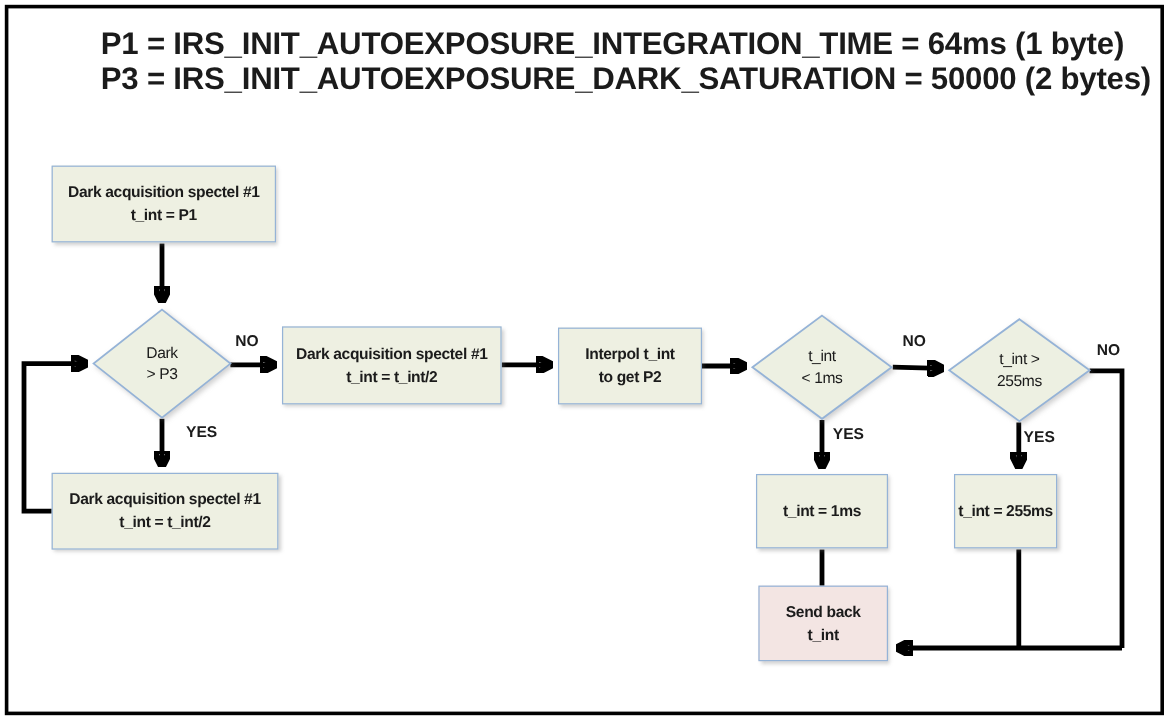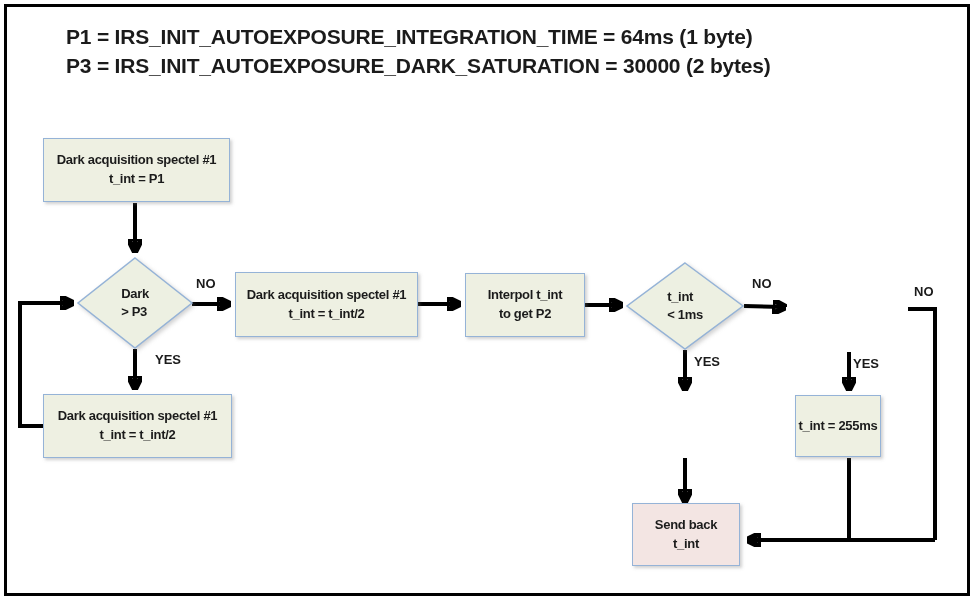--- a/index.html
+++ b/index.html
@@ -1,51 +1,51 @@
 <!DOCTYPE html>
 <html><head>
 <meta charset="utf-8">
 <style>
   html,body{margin:0;padding:0;background:#ffffff;}
   .canvas{
     position:relative;width:977px;height:600px;background:#ffffff;overflow:hidden;
     font-family:"Liberation Sans", sans-serif;color:#1b1b1b;
   }
   .frame{position:absolute;left:4px;top:4px;width:960px;height:586px;border:3px solid #000;}
-  .header{position:absolute;left:66px;top:22px;font-size:21px;font-weight:700;line-height:29px;letter-spacing:-0.2px;}
+  .header{position:absolute;left:84px;top:22px;font-size:26px;font-weight:700;line-height:29px;letter-spacing:-0.2px;}
   .connectors{position:absolute;left:0;top:0;width:977px;height:600px;}
   .connectors path{fill:none;stroke:#000;stroke-width:4;stroke-linejoin:miter;}
   .node{
     position:absolute;display:flex;align-items:center;justify-content:center;
     text-align:center;white-space:pre-line;font-size:13px;font-weight:700;line-height:1.45;
     letter-spacing:-0.3px;padding:1px;box-sizing:border-box;
     background:#eef0e2;border:1.5px solid #95b3d7;
     box-shadow:2px 2px 3px rgba(120,120,120,0.35);
   }
   .node.terminal{background:#f3e5e3;}
   .diamond{position:absolute;}
   .diamond svg{position:absolute;left:0;top:0;width:100%;height:100%;overflow:visible;
     filter:drop-shadow(2px 2px 2px rgba(120,120,120,0.35));}
   .diamond polygon{fill:#edf0e2;stroke:#95b3d7;stroke-width:1.5;vector-effect:non-scaling-stroke;}
   .dlabel{
     position:absolute;inset:0;display:flex;align-items:center;justify-content:center;
-    white-space:pre-line;font-size:13px;font-weight:700;line-height:1.4;
+    text-align:center;white-space:pre-line;font-size:13px;font-weight:400;line-height:1.4;
     letter-spacing:-0.3px;
   }
   .elabel{position:absolute;font-size:13px;font-weight:700;letter-spacing:0;}
 </style>
 </head>
 <body>
 
 <div class="canvas">
   <div class="frame"></div>
 
   <div class="header">
     <div>P1 = IRS_INIT_AUTOEXPOSURE_INTEGRATION_TIME = 64ms (1 byte)</div>
-    <div>P3 = IRS_INIT_AUTOEXPOSURE_DARK_SATURATION = 30000 (2 bytes)</div>
+    <div>P3 = IRS_INIT_AUTOEXPOSURE_DARK_SATURATION = 50000 (2 bytes)</div>
   </div>
 
   <svg class="connectors" aria-hidden="true">
     <defs>
       <marker id="arr" viewBox="0 0 10 10" refX="7.5" refY="5" markerWidth="14" markerHeight="14" markerUnits="userSpaceOnUse" orient="auto">
         <path d="M0,0 L10,5 L0,10 z" fill="#000" stroke="none"></path>
       </marker>
     </defs>
     <path d="M135,203 L135,249" marker-end="url(#arr)"></path>
     <path d="M192,304 L227,304" marker-end="url(#arr)"></path>
@@ -83,25 +83,33 @@
 to get P2</div>
 
   <div class="diamond" style="left:627px;top:263px;width:116px;height:86px">
     <svg viewBox="0 0 100 100" preserveAspectRatio="none">
       <polygon points="50,0 100,50 50,100 0,50"></polygon>
     </svg>
     <div class="dlabel">t_int
 &lt; 1ms</div>
   </div>
 
+  <div class="diamond" style="left:791px;top:266px;width:117px;height:85px">
+    <svg viewBox="0 0 100 100" preserveAspectRatio="none">
+      <polygon points="50,0 100,50 50,100 0,50"></polygon>
+    </svg>
+    <div class="dlabel">t_int  &gt;
+255ms</div>
+  </div>
 
+  <div class="node" style="left:630px;top:395px;width:110px;height:62px">t_int = 1ms</div>
 
   <div class="node" style="left:795px;top:395px;width:86px;height:62px">t_int = 255ms</div>
 
-  <div class="node terminal" style="left:632px;top:503px;width:108px;height:63px">Send back
+  <div class="node terminal" style="left:632px;top:488px;width:108px;height:63px">Send back
 t_int</div>
 
   <div class="elabel" style="left:196px;top:276px">NO</div>
   <div class="elabel" style="left:155px;top:352px">YES</div>
   <div class="elabel" style="left:752px;top:276px">NO</div>
   <div class="elabel" style="left:694px;top:354px">YES</div>
   <div class="elabel" style="left:914px;top:284px">NO</div>
   <div class="elabel" style="left:853px;top:356px">YES</div>
 </div>
 

